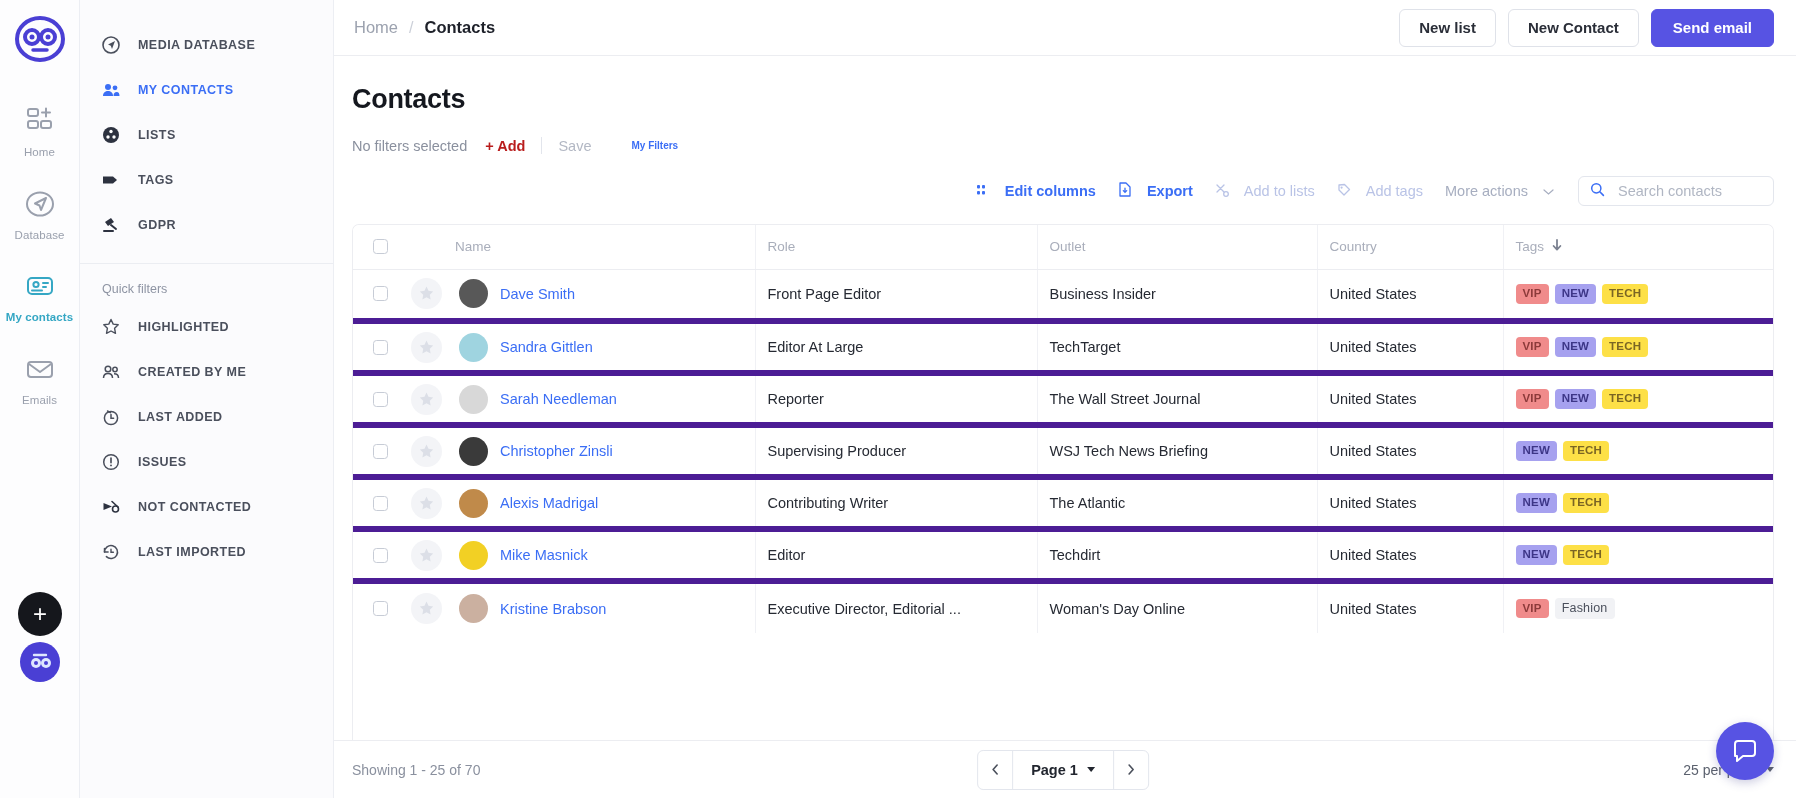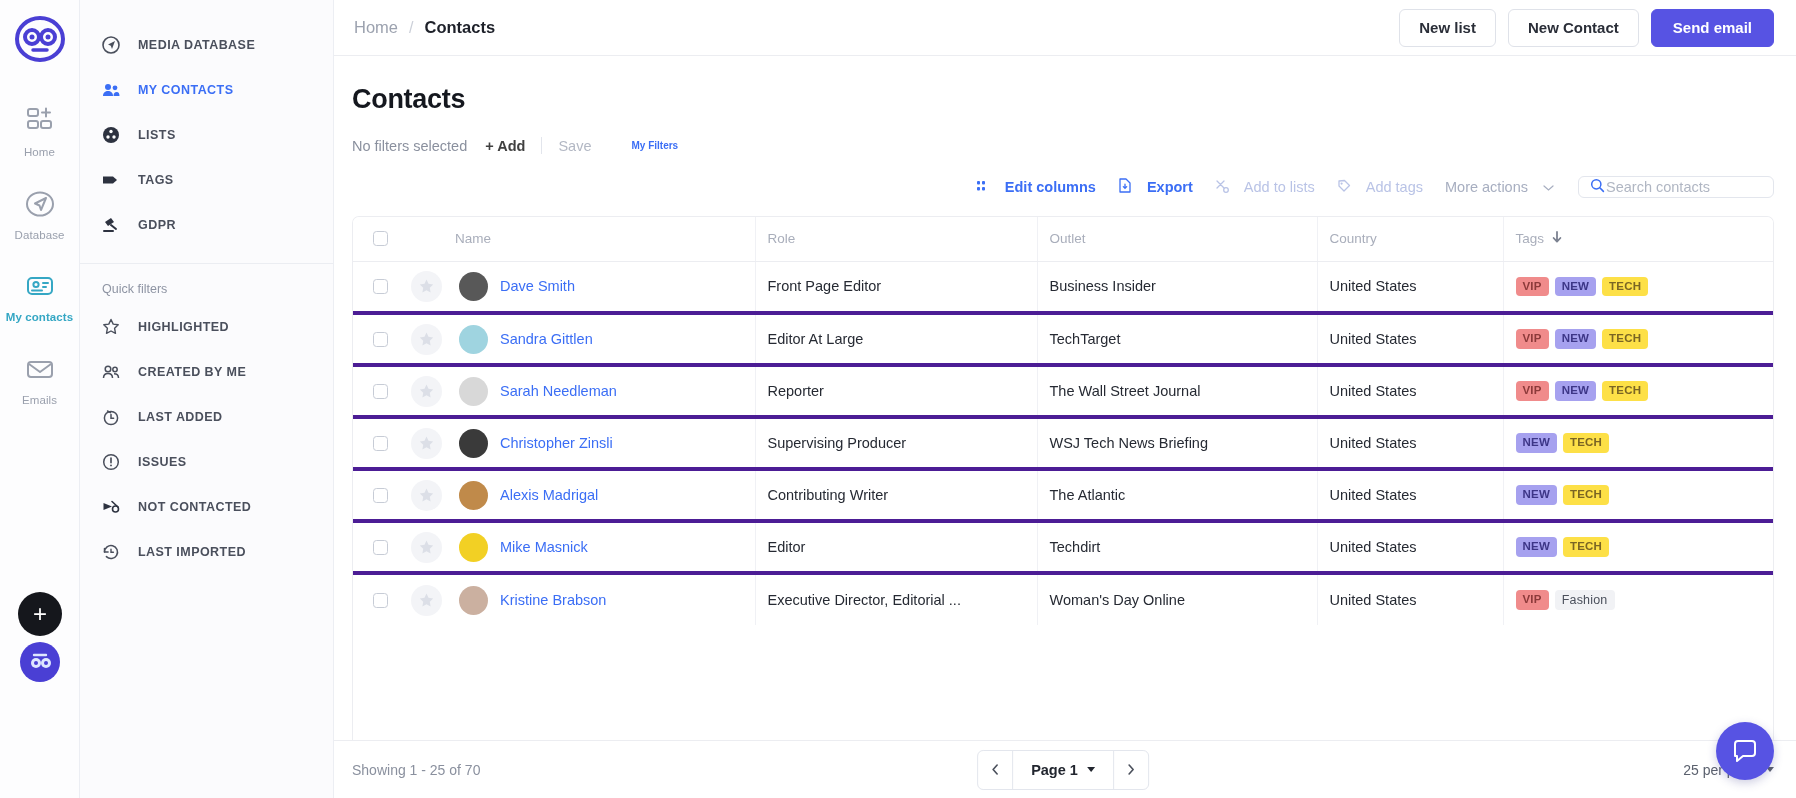--- a/index.html
+++ b/index.html
@@ -87,42 +87,42 @@
 
   .page-title {
     font-size: 27px; font-weight: 700; color: #15181f;
     padding: 28px 0 0 18px; letter-spacing: -.3px;
   }
 
   .filterbar {
     display: flex; align-items: center; padding: 22px 0 0 18px; gap: 0;
   }
   .f-none { font-size: 14.5px; color: #8a909e; }
-  .f-add { font-size: 14.5px; color: #404040; font-weight: 700;
+  .f-add { font-size: 14.5px; color: #b91c1c; font-weight: 700;
            margin-left: 18px; cursor: pointer; }
   .f-div { width: 1px; height: 17px; background: #e2e5ec; margin: 0 16px; }
   .f-save { font-size: 14.5px; color: #b3b8c4; cursor: pointer; }
   .f-my { font-size: 10px; color: #3b6ef5; font-weight: 700;
           margin-left: 40px; cursor: pointer; }
 
   .actionbar {
     display: flex; align-items: center; justify-content: flex-end;
     padding: 22px 22px 0 0; gap: 0;
   }
   .act {
     display: flex; align-items: center; gap: 15px; font-size: 14.5px;
     font-weight: 700; color: #3b6ef5; cursor: pointer; margin-left: 22px;
     white-space: nowrap;
   }
   .act.dim { color: #b9c3e6; font-weight: 400; }
   .act.more { color: #a7aec0; font-weight: 400; }
   .search-wrap {
-    margin-left: 24px; width: 196px; height: 22px;
+    margin-left: 24px; width: 196px; height: 30px;
     border: 1px solid #e3e6ed; border-radius: 6px;
-    display: flex; align-items: center; padding: 0 11px; gap: 1px;
+    display: flex; align-items: center; padding: 0 11px; gap: 13px;
   }
   .search-wrap input {
     border: none; outline: none; font-size: 14.5px; color: #2a2e38;
     width: 100%; font-family: "Liberation Sans", sans-serif;
     background: transparent;
   }
   .search-wrap input::placeholder { color: #b0b6c3; }
 
   
   .table-wrap {
@@ -137,21 +137,21 @@
     background: #fff;
   }
   .col-chk  { width: 56px; }
   .col-star { width: 46px; }
   .col-name { width: 300px; }
   .col-role { width: 282px; }
   .col-outlet { width: 280px; }
   .col-country { width: 186px; }
   .col-tags { width: auto; }
   tbody td {
-    height: 52px; border-bottom: 4px solid #4c1d95;
+    height: 52px; border-bottom: 6px solid #4c1d95;
     font-size: 14.5px; color: #262a33; padding: 0;
     vertical-align: middle; overflow: hidden; white-space: nowrap;
   }
   tbody tr:last-child td { border-bottom: none; margin-top: 44px; }
   td.divline { border-left: 1px solid #f0f1f5; padding-left: 12px; }
   th.divline { border-left: 1px solid #f0f1f5; padding-left: 12px; }
   .chkbox {
     width: 15px; height: 15px; border: 1.6px solid #c7ccd6;
     border-radius: 3.5px; margin-left: 20px; cursor: pointer;
     background: #fff;

